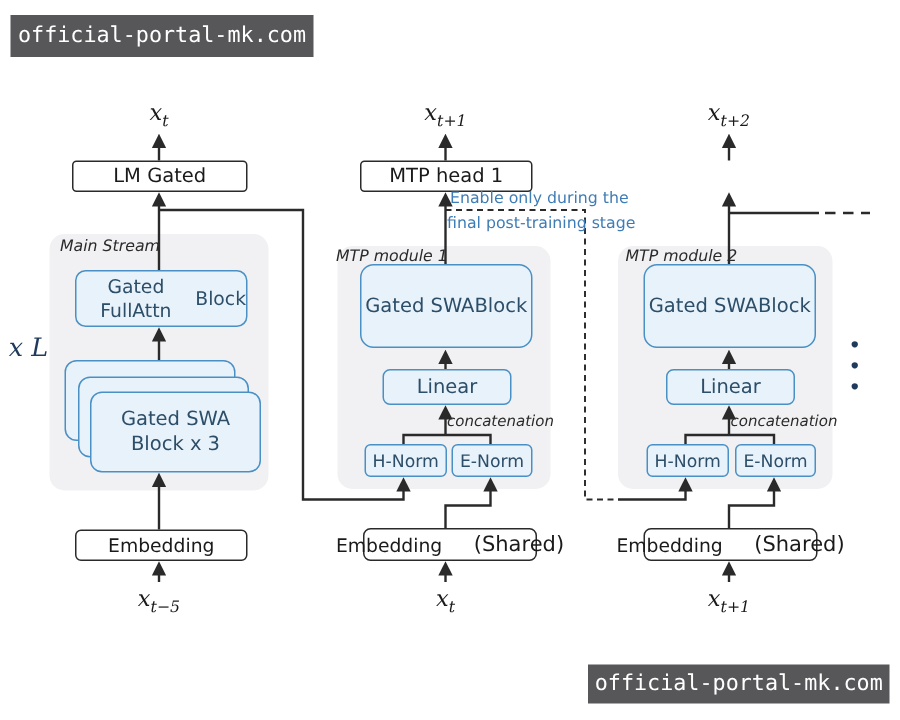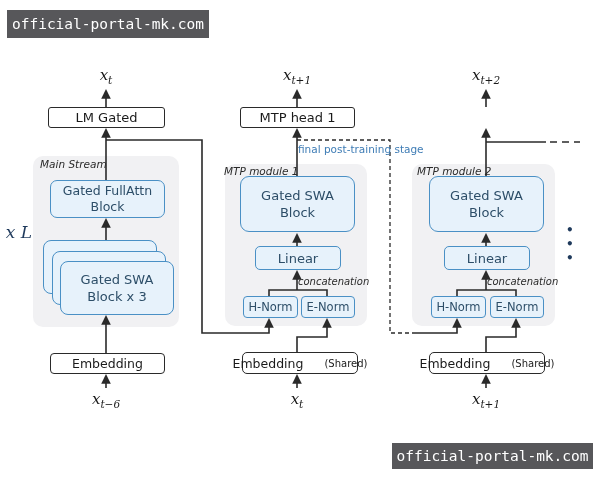--- a/index.html
+++ b/index.html
@@ -19,25 +19,25 @@
   .panel-mtp1{left:225px;top:164px;width:142px;height:162px;}
   .panel-mtp2{left:412px;top:164px;width:143px;height:162px;}
 
   .panel-label{position:absolute;font-style:italic;font-size:10.5px;color:#2a2a2a;z-index:3;white-space:nowrap;}
 
   
   .wbox{position:absolute;background:#fff;border:1.8px solid var(--line);border-radius:3px;
         display:flex;align-items:center;justify-content:center;font-size:13px;color:#1a1a1a;
         z-index:2;white-space:nowrap;}
   .ebox{border-width:1.5px;border-radius:4px;font-size:12.5px;}
-  .shared{font-size:10px;margin-left:21px;}
+  .shared{font-size:14px;margin-left:21px;}
 
   
   .bbox{position:absolute;background:var(--box-fill);border:1.4px solid var(--box-border);
-        color:var(--box-text);display:flex;flex-direction:column;align-items:center;
+        color:var(--box-text);display:flex;flex-direction:row;align-items:center;
         justify-content:center;text-align:center;z-index:2;}
   .big{border-radius:9px;font-size:13px;line-height:17px;}
   .fullattn{left:50px;top:180px;width:113px;height:36px;font-size:12.5px;line-height:16px;border-radius:7px;}
   .swa1{left:240px;top:176px;width:113px;height:54px;}
   .swa2{left:429px;top:176px;width:113px;height:54px;}
   .stackbox{position:absolute;width:112px;height:52px;background:var(--box-fill);
         border:1.4px solid var(--box-border);border-radius:8px;z-index:2;
         display:flex;flex-direction:column;align-items:center;justify-content:center;
         color:var(--box-text);font-size:13px;line-height:17px;text-align:center;}
   .linear{height:22px;width:84px;top:246px;border-radius:5px;font-size:13px;flex-direction:row;}
@@ -129,26 +129,27 @@
   <div class="repeat">x L</div>
   <div class="stackbox" style="left:43px;top:240px;"></div>
   <div class="stackbox" style="left:52px;top:251px;"></div>
   <div class="stackbox" style="left:60px;top:261px;">
     <span>Gated SWA</span>
       <span>Block x 3</span>
   </div>
   <div class="wbox ebox" style="left:50px;top:353px;width:113px;height:19px;">
       <span>Embedding</span>
     </div>
-  <div class="math" style="left:76px;top:390px;"><span>x</span><sub>t−6</sub></div>
+  <div class="math" style="left:76px;top:390px;"><span>x</span><sub>t−5</sub></div>
 
   <div class="math" style="left:267px;top:66px;"><span>x</span><sub>t+1</sub></div>
   <div class="wbox" style="left:240px;top:107px;width:113px;height:19px;">
       <span>MTP head 1</span>
     </div>
+  <div class="anno anno1">Enable only during the</div>
   <div class="anno anno2">final post-training stage</div>
   <div class="bbox big swa1">
     <span>Gated SWA</span>
       <span>Block</span>
   </div>
   <div class="bbox linear lin1">
       <span>Linear</span>
     </div>
   <div class="concat" style="left:298px;top:276px;">concatenation</div>
   <div class="bbox norm" style="left:243px;">

